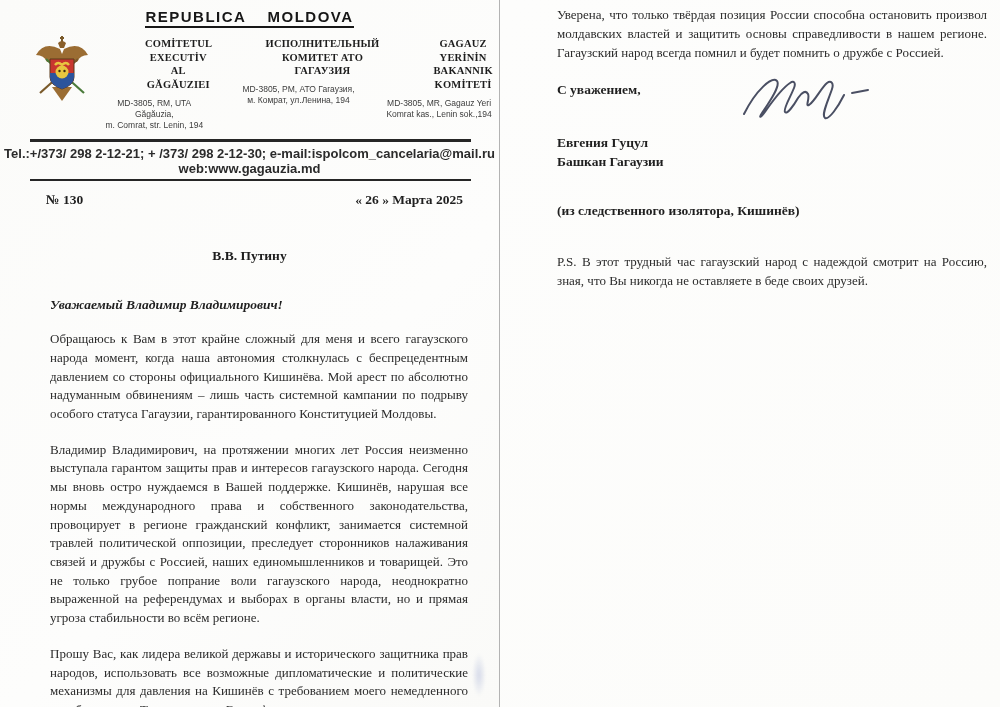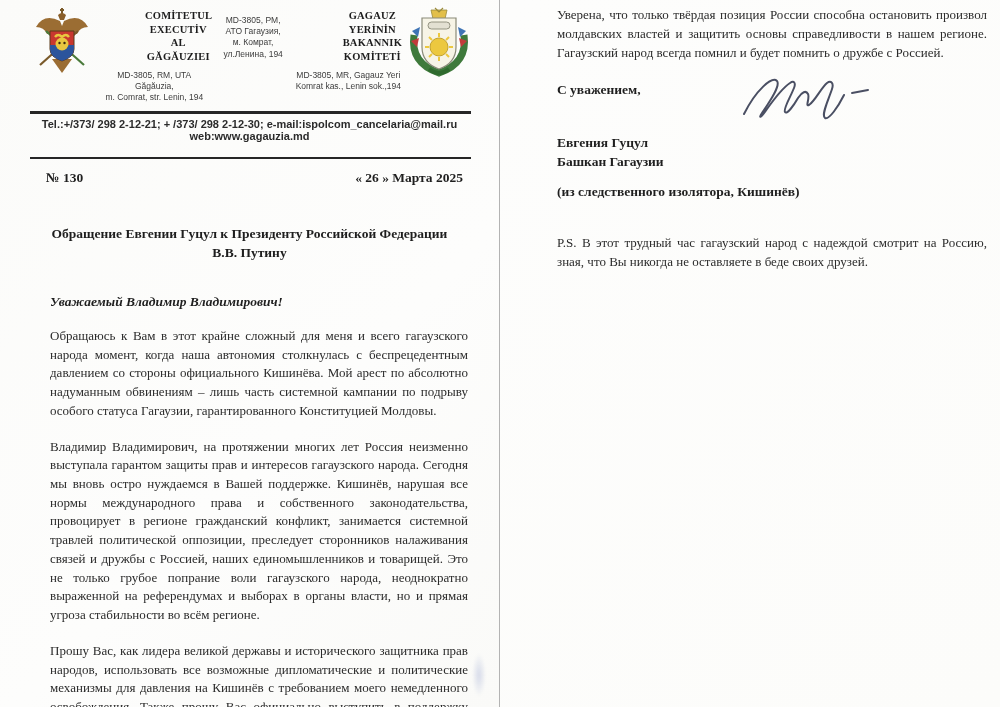--- a/index.html
+++ b/index.html
@@ -24,51 +24,54 @@
   .lh-row { display:flex; align-items:flex-start; margin-top:7px; padding:0 26px 0 30px; }
   .emblem { flex:0 0 auto; }
   .lh-cols { flex:1; display:flex; }
   .lh-col { flex:1; text-align:center; padding:2px 3px 0; }
   .lh-col-title { font-weight:bold; font-size:10.5px; line-height:1.3; color:#1d1d1d; letter-spacing:0.2px;margin-left:48px; }
   .lh-col-addr { font-family:"Liberation Sans", sans-serif; font-size:8.5px; line-height:1.32; color:#3c3c3c; margin-top:6px; }
   .rule-thick { height:3px; background:#262626; margin:8px 28px 0 30px; }
   .rule-thin  { height:2px; background:#262626; margin:0 28px 0 30px; }
   .contact-line {
     font-family:"Liberation Sans", sans-serif; font-weight:bold;
-    font-size:11px; color:#2b2b2b; text-align:center; padding:4px 0 15px;
+    font-size:13px; color:#2b2b2b; text-align:center; padding:4px 0 3px;
   }
   .ref-row { display:flex; justify-content:space-between; padding:11px 36px 0 46px; }
   .ref-number, .ref-date { font-weight:bold; font-size:13.5px; color:#1f1f1f; }
 
   
   .letter-title { text-align:center; font-weight:bold; font-size:13.5px; line-height:1.4; margin-top:39px; color:#1e1e1e; }
   .salutation { font-weight:bold; font-style:italic; font-size:13.5px; margin:31px 31px 16px 50px; color:#1f1f1f; }
   .para { text-align:justify; font-size:13px; line-height:1.44; margin:17px 31px 0 50px; color:#2b2b2b; }
 
   
   .p2-inner { position:relative; padding:6px 13px 0 57px; height:700px; box-sizing:border-box; }
   .p2-para { text-align:justify; font-size:13px; line-height:1.46; color:#2b2b2b; }
   .closing { font-weight:bold; font-size:13.5px; margin-top:19px; color:#1f1f1f; }
   .signer-name { font-weight:bold; font-size:13.5px; margin-top:37px; color:#1f1f1f; }
   .signer-title { font-weight:bold; font-size:13.5px; margin-top:3px; color:#1f1f1f; }
-  .location-note { font-weight:bold; font-size:13.5px; margin-top:14px; color:#1f1f1f; }
+  .location-note { font-weight:bold; font-size:13.5px; margin-top:33px; color:#1f1f1f; }
   .postscript { text-align:justify; font-size:13px; line-height:1.46; margin-top:34px; color:#2b2b2b; }
   .signature-box { position:absolute; left:232px; top:70px; width:155px; height:58px; }
 
   .stamp-smudge {
     position:absolute; left:472px; top:653px; width:14px; height:44px;
     background:radial-gradient(ellipse at center, rgba(90,110,180,0.22) 0%, rgba(90,110,180,0.0) 70%);
     filter:blur(1px);
   }
 </style>
 </head>
 <body>
 
 <div class="page page-left">
 
+  <div class="lh-title-wrap">
+    <span class="lh-title">REPUBLICA MOLDOVA</span>
+  </div>
 
   <div class="lh-row">
 
     <span class="emblem">
       <svg width="64" height="72" viewBox="0 0 64 72">
         <line x1="30" y1="3" x2="34" y2="3" stroke="#7a5a2a" stroke-width="2"></line>
         <line x1="32" y1="1" x2="32" y2="8" stroke="#7a5a2a" stroke-width="2"></line>
         <path d="M6,20 Q14,6 30,14 L32,19 L34,14 Q50,6 58,20 Q50,20 47,27 L17,27 Q14,20 6,20 Z" fill="#9b6d33"></path>
         <path d="M28,8 Q32,4 36,8 L34,13 L30,13 Z" fill="#8a5f2a"></path>
         <line x1="10" y1="58" x2="48" y2="24" stroke="#7a5a2a" stroke-width="2.2"></line>
@@ -88,20 +91,24 @@
         <div class="lh-col-title">
           <div>COMİTETUL EXECUTİV</div>
           <div>AL GĂGĂUZIEI</div>
         </div>
         <div class="lh-col-addr">
           <div>MD-3805, RM, UTA Găgăuzia,</div>
           <div>m. Comrat, str. Lenin, 194</div>
         </div>
       </div>
       <div class="lh-col">
+        <div class="lh-col-title">
+          <div>ИСПОЛНИТЕЛЬНЫЙ</div>
+          <div>КОМИТЕТ АТО ГАГАУЗИЯ</div>
+        </div>
         <div class="lh-col-addr">
           <div>MD-3805, PM, АТО Гагаузия,</div>
           <div>м. Комрат, ул.Ленина, 194</div>
         </div>
       </div>
       <div class="lh-col">
         <div class="lh-col-title">
           <div>GAGAUZ YERİNİN</div>
           <div>BAKANNIK KOMİTETİ</div>
         </div>
@@ -142,21 +149,20 @@
   <div class="rule-thick"></div>
   <div class="contact-line">Tel.:+/373/ 298 2-12-21; + /373/ 298 2-12-30; e-mail:ispolcom_cancelaria@mail.ru  web:www.gagauzia.md</div>
   <div class="rule-thin"></div>
 
   <div class="ref-row">
     <span class="ref-number">№ 130</span>
     <span class="ref-date">« 26 » Марта 2025</span>
   </div>
 
   <div class="letter-title">
-    <div>Обращение Евгении Гуцул к Президенту Российской Федерации</div>
     <div>В.В. Путину</div>
   </div>
 
   <div class="salutation">Уважаемый Владимир Владимирович!</div>
 
   <p class="para">Обращаюсь к Вам в этот крайне сложный для меня и всего гагаузского народа момент, когда наша автономия столкнулась с беспрецедентным давлением со стороны официального Кишинёва. Мой арест по абсолютно надуманным обвинениям – лишь часть системной кампании по подрыву особого статуса Гагаузии, гарантированного Конституцией Молдовы.</p>
   <p class="para">Владимир Владимирович, на протяжении многих лет Россия неизменно выступала гарантом защиты прав и интересов гагаузского народа. Сегодня мы вновь остро нуждаемся в Вашей поддержке. Кишинёв, нарушая все нормы международного права и собственного законодательства, провоцирует в регионе гражданский конфликт, занимается системной травлей политической оппозиции, преследует сторонников налаживания связей и дружбы с Россией, наших единомышленников и товарищей. Это не только грубое попрание воли гагаузского народа, неоднократно выраженной на референдумах и выборах в органы власти, но и прямая угроза стабильности во всём регионе.</p>
   <p class="para">Прошу Вас, как лидера великой державы и исторического защитника прав народов, использовать все возможные дипломатические и политические механизмы для давления на Кишинёв с требованием моего немедленного освобождения. Также прошу Вас официально выступить в поддержку автономного статуса Гагаузии, оказать нашему народу всю возможную поддержку и защиту.</p>
 
   <div class="stamp-smudge"></div>

